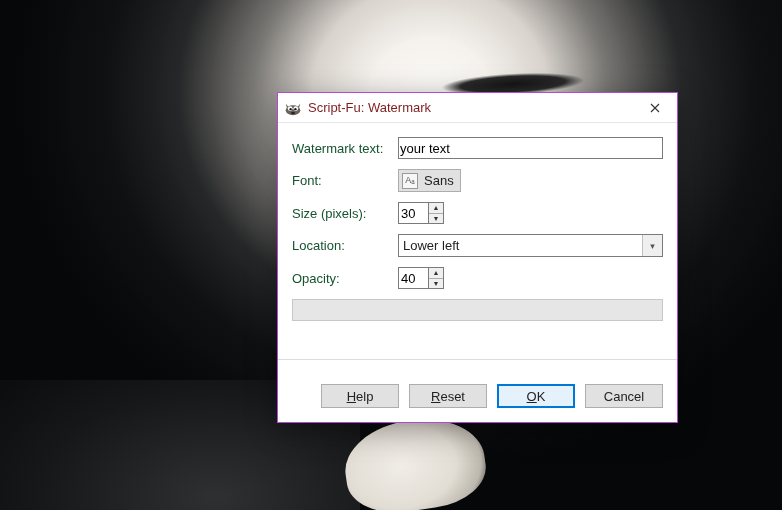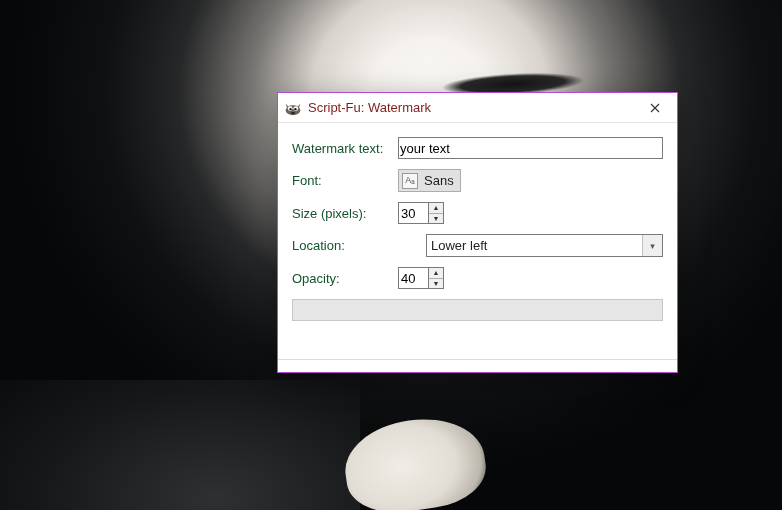--- a/index.html
+++ b/index.html
@@ -120,21 +120,21 @@
   }
   .spinner .btns .arr:last-child { border-bottom:none; }
 
   .select {
     flex:1;
     height:23px;
     border:1px solid #7a7a7a;
     background:#fff;
     display:flex; align-items:center; justify-content:space-between;
     padding: 0 0 0 4px;
-    font:inherit; color:#222;margin-left:28px;
+    font:inherit; color:#222;
   }
   .select .chev {
     width:20px; height:100%;
     border-left:1px solid #c0c0c0;
     background:#efefef;
     display:flex; align-items:center; justify-content:center;
     font-size:9px; color:#555;
   }
 
   .progress {
@@ -244,13 +244,27 @@
           <div class="arr">▼</div>
         </div>
       </div>
     </div>
 
     <div class="progress"></div>
 
     <div class="sep"></div>
   </div>
 
+  <div class="buttons">
+    <div class="btn">
+        <span><u>H</u><span>elp</span></span>
+      </div>
+    <div class="btn">
+        <span><u>R</u><span>eset</span></span>
+      </div>
+    <div class="btn primary">
+        <span><u>O</u><span>K</span></span>
+      </div>
+    <div class="btn">
+        <span>Cancel</span>
+      </div>
+  </div>
 </div>
 
 </body></html>

